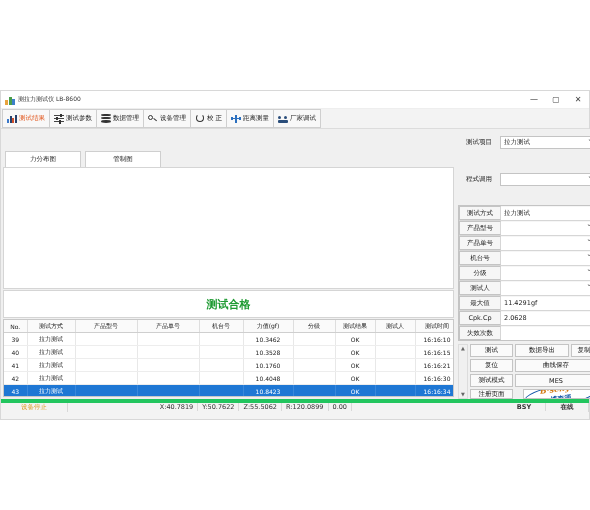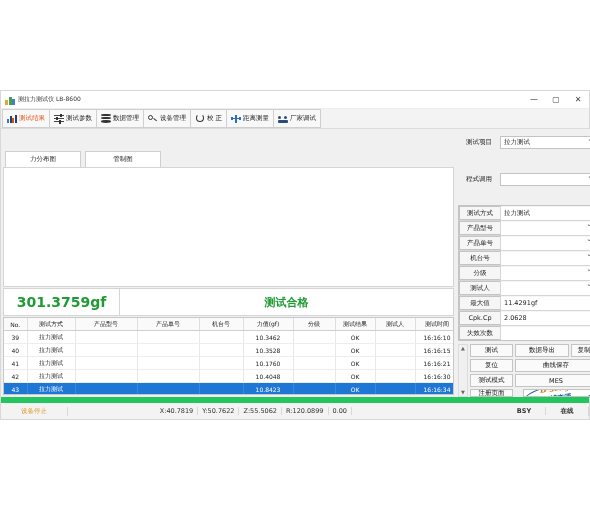--- a/index.html
+++ b/index.html
@@ -294,22 +294,22 @@
   .logo-t2 {
     position: absolute; left: 12px; top: 13px; width: 50px;
     font-size: 7px; font-weight: bold; color: #1557a8;
     text-align: center; transform: rotate(-7deg);
   }
 
   
   .statusbar {
     height: 16px; flex: none;
     background: #f3f3f3;
-    border-top: 6px solid #22c55e;
-    display: flex; align-items: center;
+    border-top: 4px solid #22c55e;
+    display: flex; align-items: flex-start;
     font-size: 6.5px; color: #333;
   }
   .sb-cell {
     display: flex; align-items: center; justify-content: center;
     border-right: 1px solid #d8d8d8;
     padding: 0 4px;
     white-space: nowrap;
   }
   .sb-cell.warn { color: #d99a1c; width: 58px; }
   .sb-spacer { flex: 1; border-right: 1px solid #d8d8d8; }
@@ -407,21 +407,20 @@
           <span>力分布图</span>
         </div>
         <div class="tab">
           <span>管制图</span>
         </div>
       </div>
 
       <div class="chart-area"></div>
 
       <div class="readout">
-        <div class="readout-val">301.3759gf</div>
         <div class="readout-status">测试合格</div>
       </div>
 
       <div class="table-wrap">
         <table class="grid">
           <colgroup>
             <col style="width:23px">
               <col style="width:48px">
               <col style="width:62px">
               <col style="width:62px">

